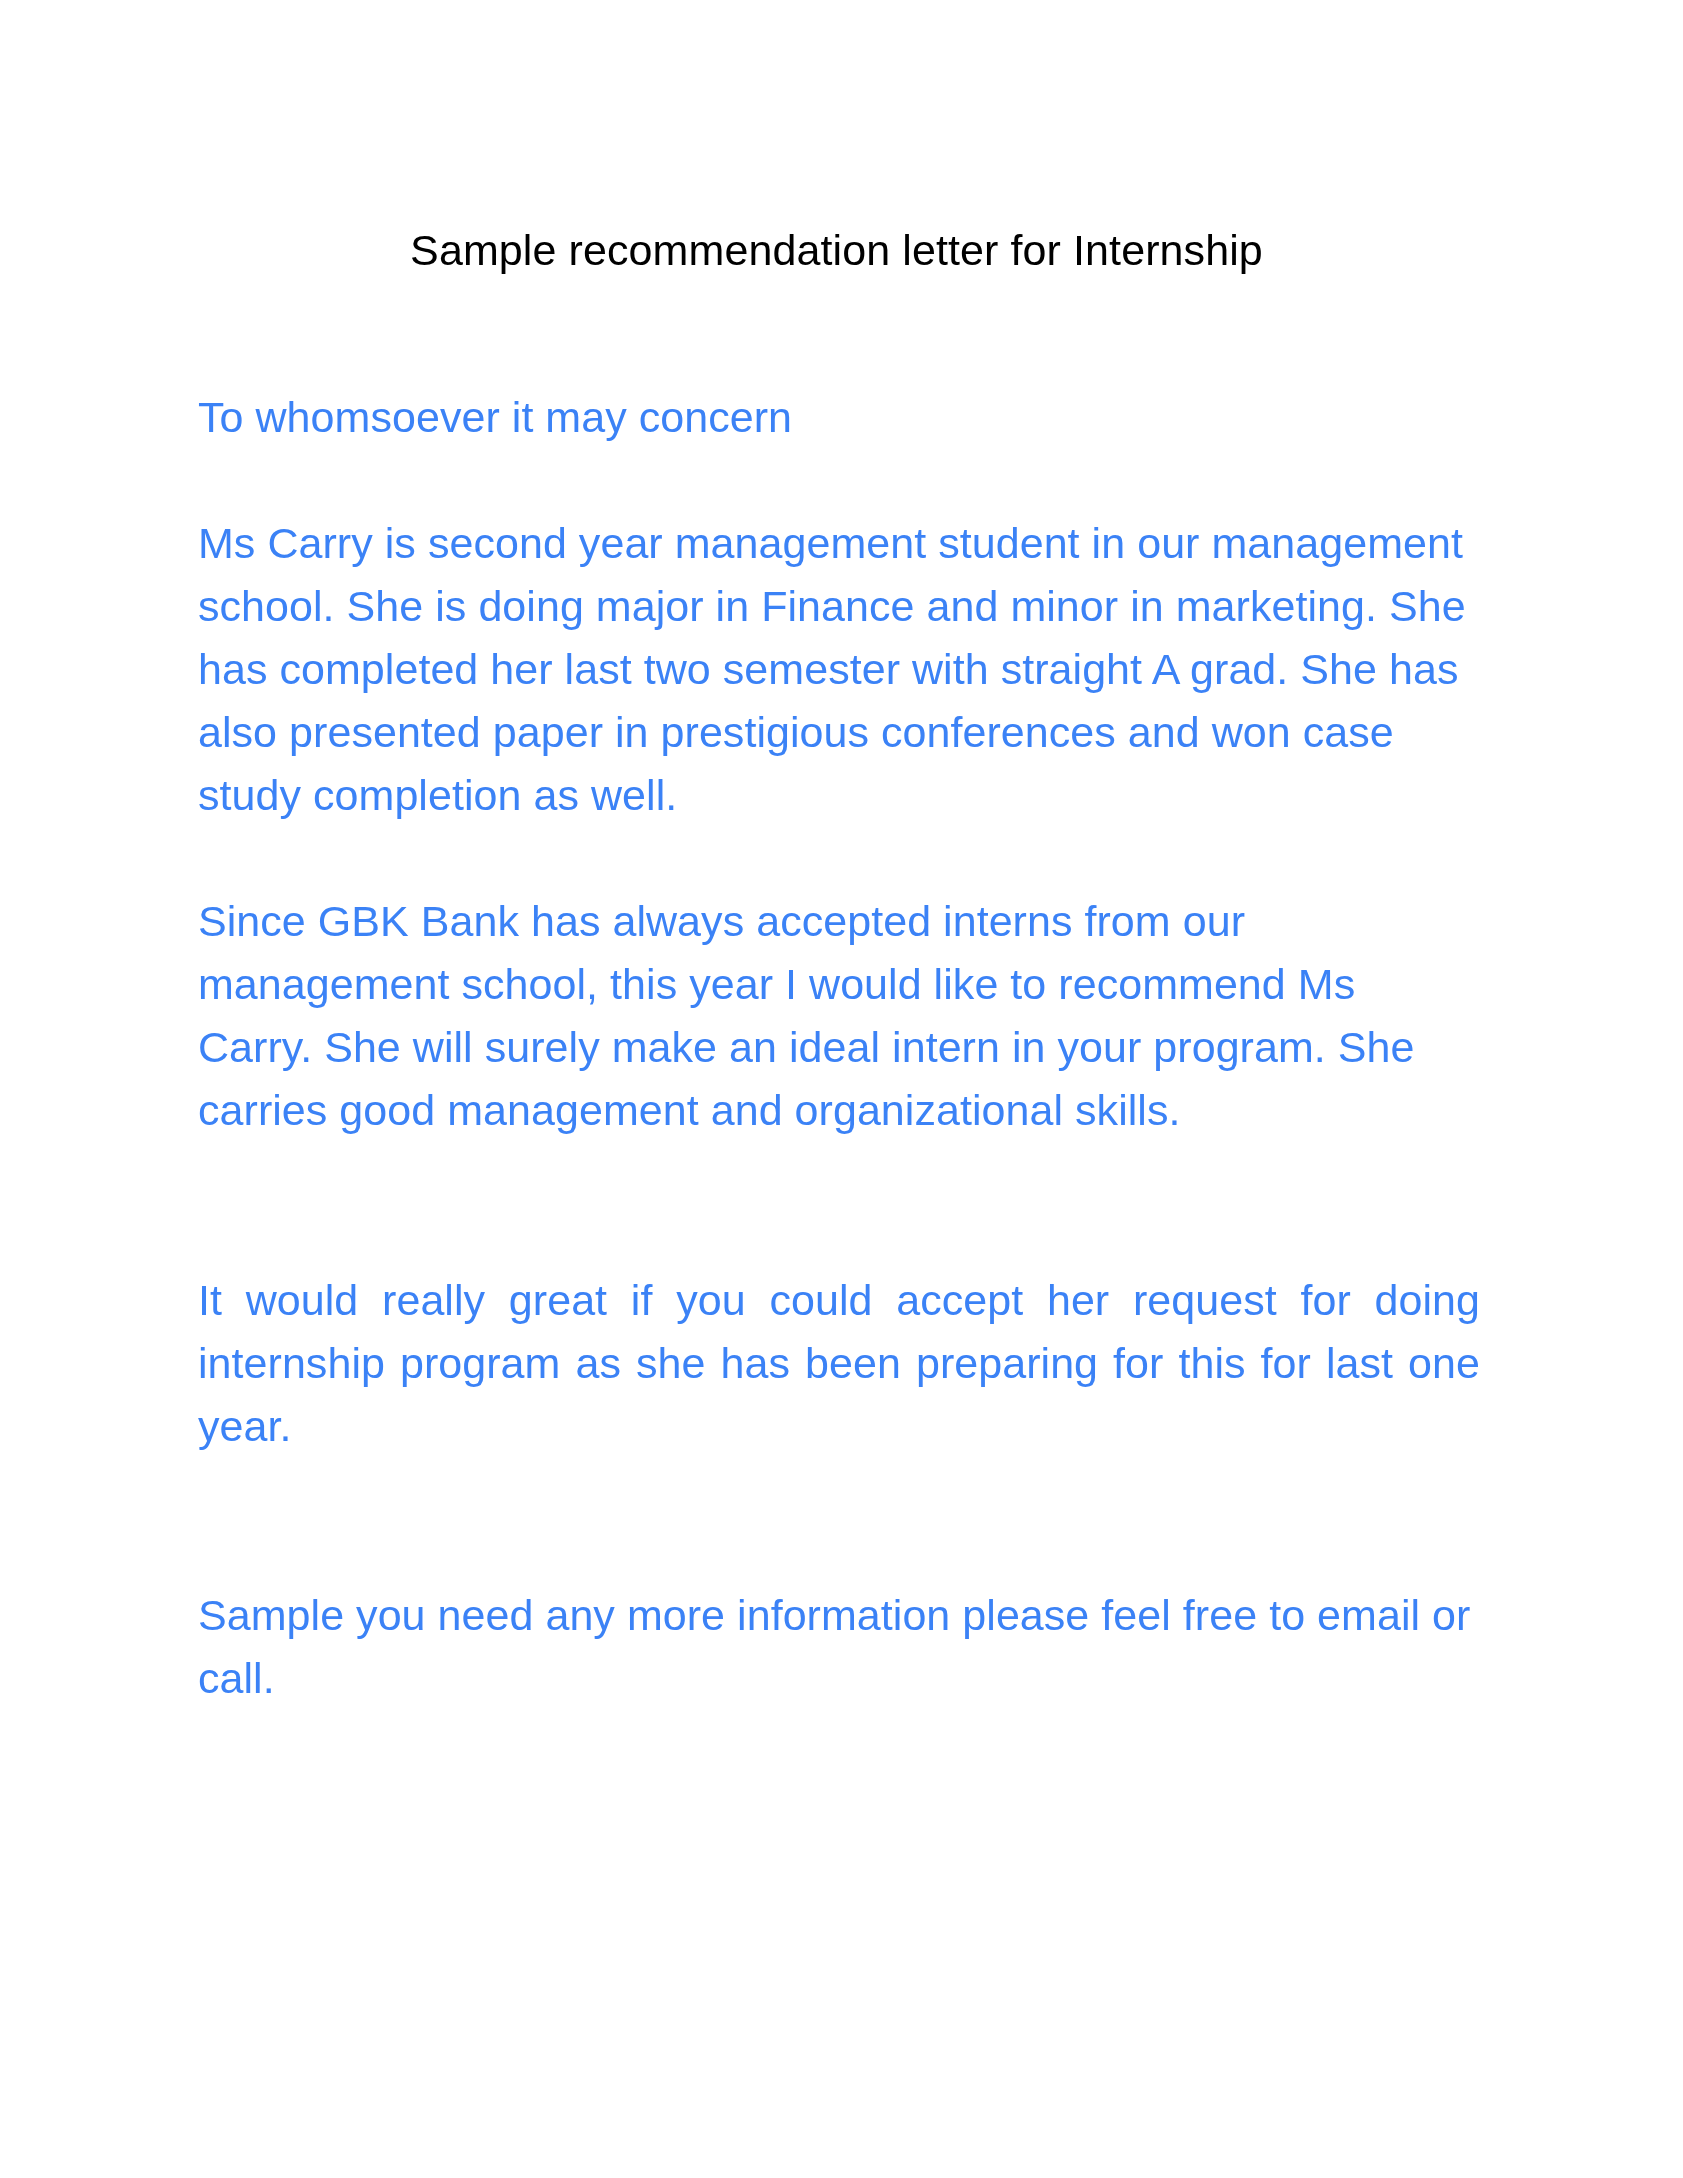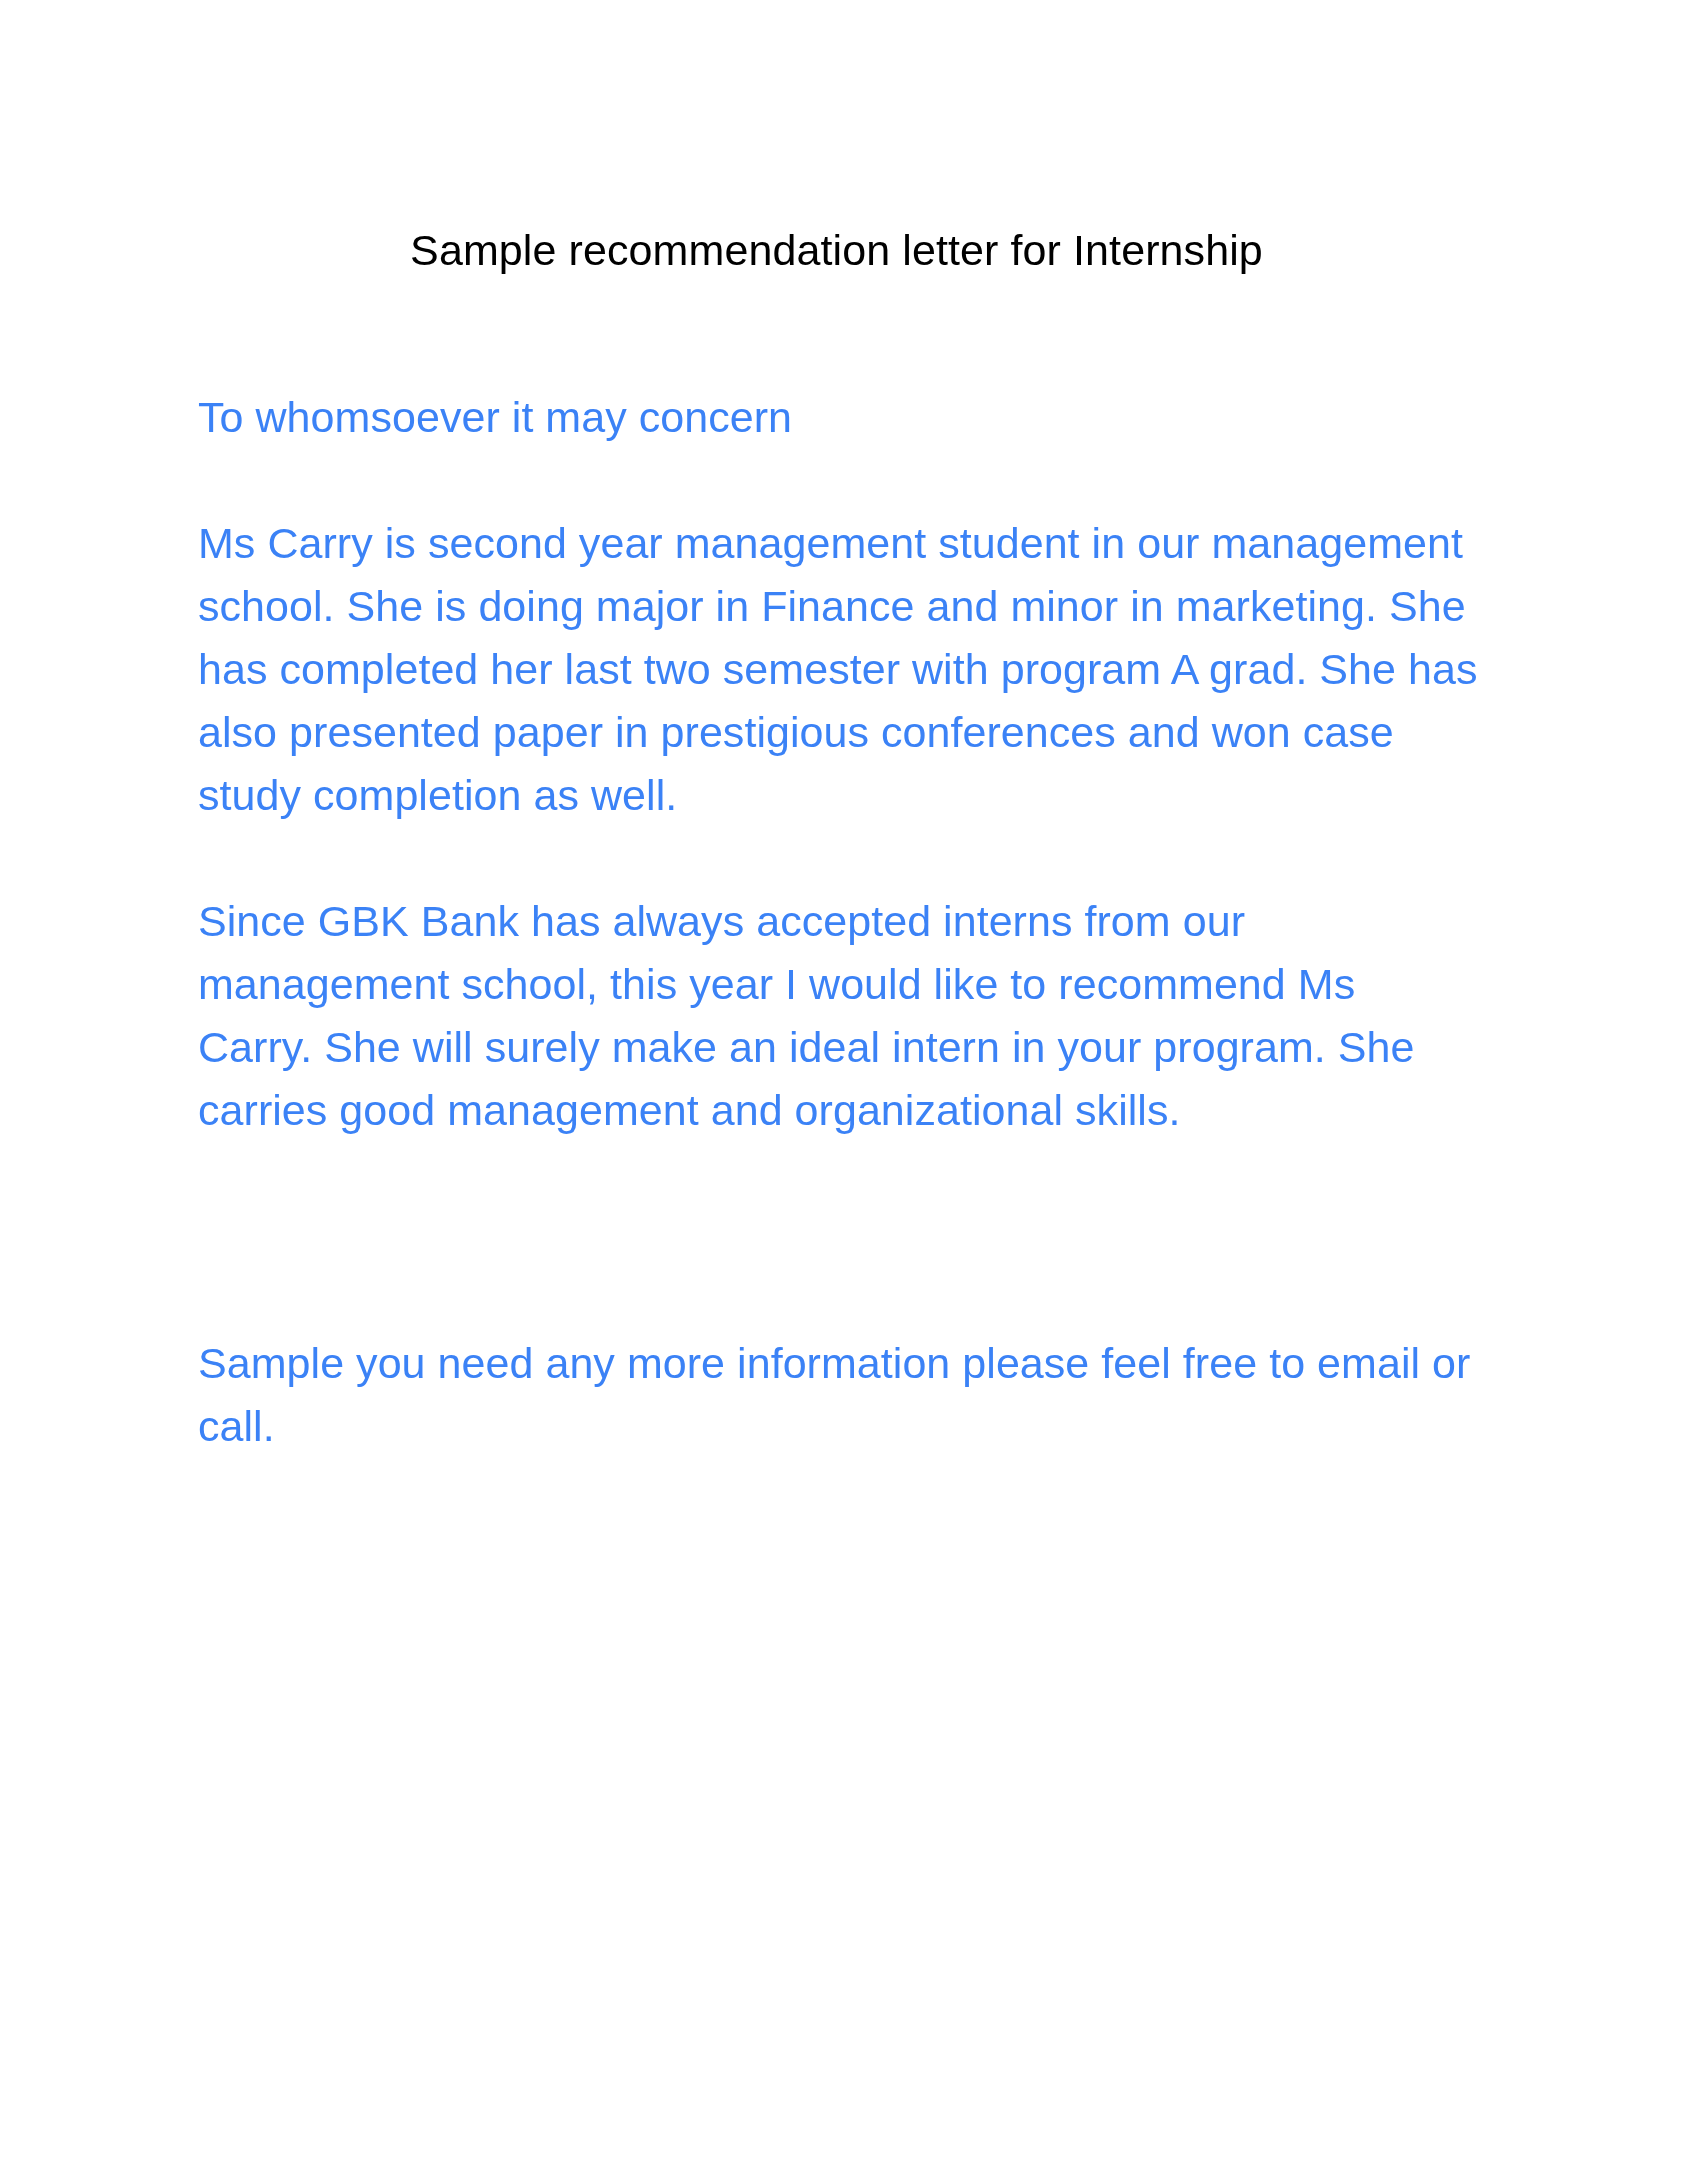--- a/index.html
+++ b/index.html
@@ -75,28 +75,29 @@
 <div class="page">
 
   <div class="doc-title">Sample recommendation letter for Internship</div>
 
   <div class="body-block">
 
     <p class="para salutation" id="salutation-el">To whomsoever it may concern</p>
 
     <div class="gap-sm"></div>
 
-    <p class="para">Ms Carry is second year management student in our management school. She is doing major in Finance and minor in marketing. She has completed her last two semester with program A grad. She has also presented paper in prestigious conferences and won case study completion as well.</p>
+    <p class="para">Ms Carry is second year management student in our management school. She is doing major in Finance and minor in marketing. She has completed her last two semester with straight A grad. She has also presented paper in prestigious conferences and won case study completion as well.</p>
 
     <div class="gap-sm"></div>
 
     <p class="para">Since GBK Bank has always accepted interns from our management school, this year I would like to recommend Ms Carry. She will surely make an ideal intern in your program. She carries good management and organizational skills.</p>
 
     <div class="gap-md"></div>
 
+    <p class="para justified">It would really great if you could accept her request for doing internship program as she has been preparing for this for last one year.</p>
 
     <div class="gap-sm"></div>
 
     <p class="para">Sample you need any more information please feel free to email or call.</p>
 
   </div>
 
 </div>
 
 

